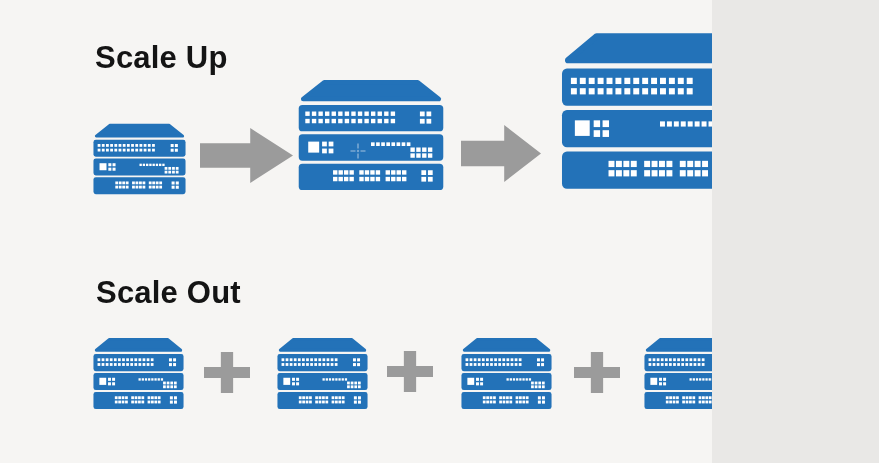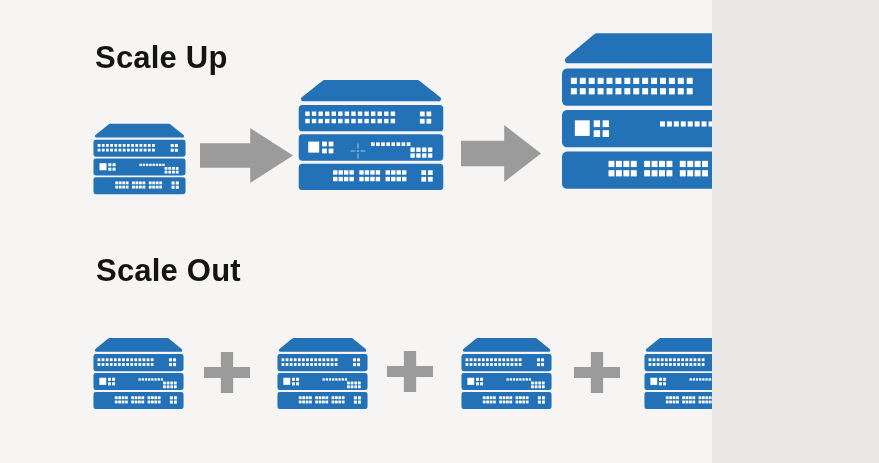--- a/index.html
+++ b/index.html
@@ -174,21 +174,21 @@
     </svg>
 
   <svg class="icon connector" viewBox="0 0 100 58" preserveAspectRatio="none" style="left:461px; top:125px; width:80px; height:57px;">
       <use href="#arrow-right"></use>
     </svg>
 
   <svg class="icon server" viewBox="0 0 200 158" preserveAspectRatio="none" style="left:561px; top:29px; width:198px; height:164px;">
       <use href="#server-stack"></use>
     </svg>
 
-  <div class="section-title" style="left:96px; top:255px;text-align:right;">Scale Out</div>
+  <div class="section-title" style="left:96px; top:277px;text-align:right;">Scale Out</div>
 
   <svg class="icon server" viewBox="0 0 200 158" preserveAspectRatio="none" style="left:93px; top:336px; width:91px; height:75px;">
       <use href="#server-stack"></use>
     </svg>
 
   <svg class="icon connector" viewBox="0 0 60 52" preserveAspectRatio="none" style="left:204px; top:352px; width:46px; height:41px;">
       <use href="#plus"></use>
     </svg>
 
   <svg class="icon server" viewBox="0 0 200 158" preserveAspectRatio="none" style="left:277px; top:336px; width:91px; height:75px;">

